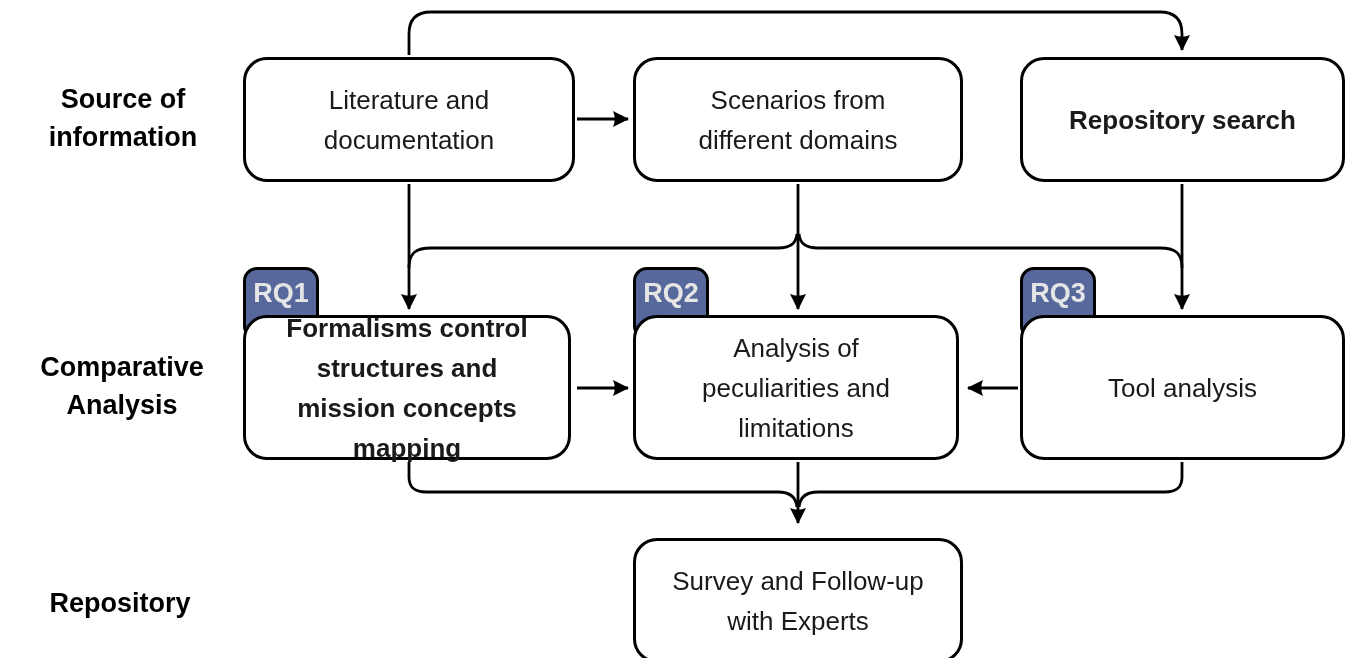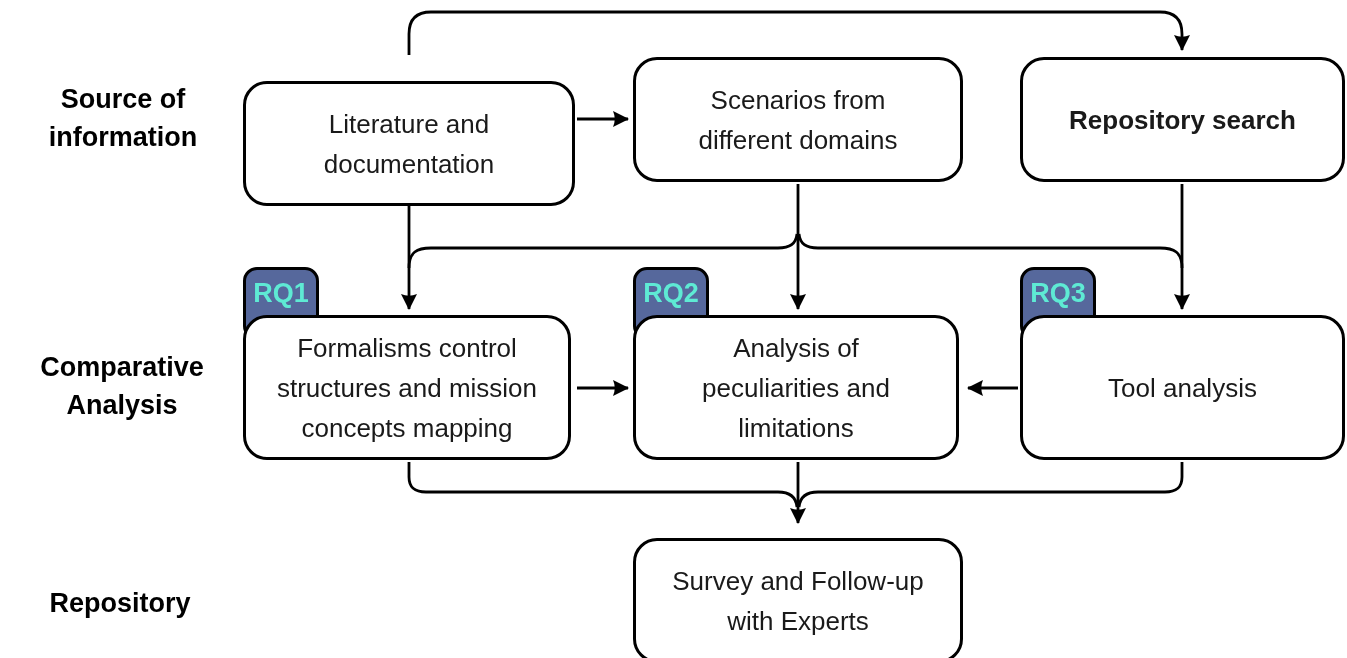--- a/index.html
+++ b/index.html
@@ -23,39 +23,39 @@
     color:#000;
   }
   #lbl-source{left:13px;top:80px;}
   #lbl-comparative{left:12px;top:348px;}
   #lbl-validation{left:10px;top:584px;}
   .tag{
     position:absolute;z-index:1;
     width:76px;height:73px;box-sizing:border-box;
     background:var(--tag-fill);
     border:3px solid var(--line);border-radius:14px;
-    color:#5eead4;font-weight:700;font-size:27px;line-height:40px;
+    color:#e5e5e5;font-weight:700;font-size:27px;line-height:40px;
     display:flex;justify-content:center;align-items:flex-start;
     padding-top:3px;
   }
   #tag-rq1{left:243px;top:267px;}
   #tag-rq2{left:633px;top:267px;text-align:right;}
   #tag-rq3{left:1020px;top:267px;}
   .node{
     position:absolute;z-index:2;box-sizing:border-box;
     background:var(--box-fill);
     border:3px solid var(--line);border-radius:24px;
     display:flex;align-items:center;justify-content:center;
     text-align:center;color:var(--text);
     font-size:26px;line-height:40px;font-weight:400;
   }
-  #box-literature {left:243px; top:57px;  width:332px;height:125px;padding:0 30px;margin-top:24px;}
+  #box-literature {left:243px; top:57px;  width:332px;height:125px;padding:0 30px;}
   #box-scenarios  {left:633px; top:57px;  width:330px;height:125px;padding:0 32px;}
   #box-repository {left:1020px;top:57px;  width:325px;height:125px;padding:13px 8px;font-weight:bold;}
-  #box-formalisms {left:243px; top:315px; width:328px;height:145px;padding:0 20px;}
+  #box-formalisms {left:243px; top:315px; width:328px;height:145px;padding:0 20px;font-weight:bold;}
   #box-analysis   {left:633px; top:315px; width:326px;height:145px;padding:0 45px;}
   #box-tool       {left:1020px;top:315px; width:325px;height:145px;padding:0 8px;}
   #box-survey     {left:633px; top:530px; width:330px;height:125px;padding:0 25px;margin-top:8px;}
 </style>
 </head>
 <body>
 
 <div class="stage">
 
   <svg class="wires" width="1347" height="658" viewBox="0 0 1347 658">

